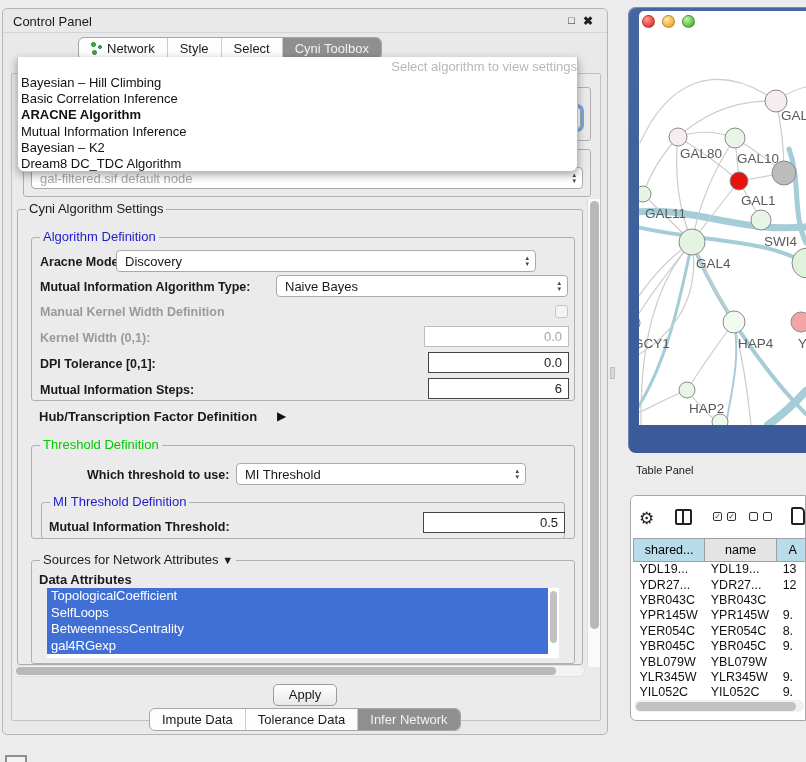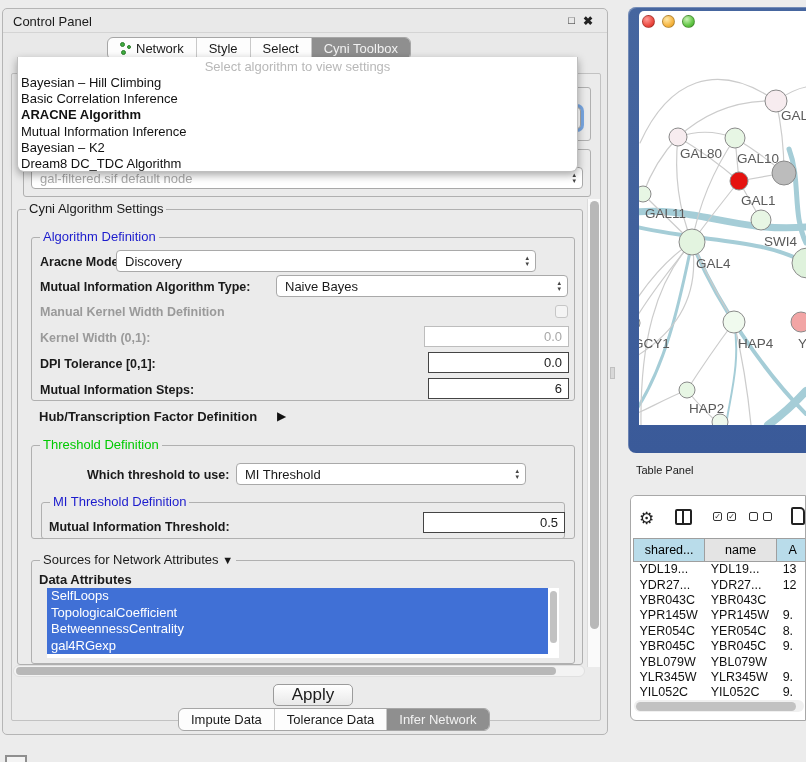--- a/index.html
+++ b/index.html
@@ -12,21 +12,21 @@
     background:#e9e9e9; border:1px solid #b5b5b5; border-radius:5px; }
   .cp-titlebar { position:absolute; left:0; top:0; width:100%; height:24px;
     border-bottom:1px solid #d4d4d4; }
   .cp-title { position:absolute; left:10px; top:5px; font-size:13px; color:#1a1a1a; }
   .win-btn { position:absolute; top:5px; font-size:12px; color:#222; cursor:default; }
   .float-btn { right:32px; font-size:11px; }
   .close-btn { right:14px; font-weight:bold; }
 
   
   .tabstrip { position:absolute; display:flex; background:#fdfdfd;
-    border:1px solid #a6a6a6; border-radius:6px; overflow:hidden; height:23px;margin-left:29px; }
+    border:1px solid #a6a6a6; border-radius:6px; overflow:hidden; height:23px; }
   .tabstrip .tab { display:flex; align-items:center; gap:4px; padding:0 12px;
     font-size:13px; color:#1a1a1a; border-right:1px solid #c9c9c9; white-space:nowrap; }
   .tabstrip .tab:last-child { border-right:none; }
   .tabstrip .tab.sel { background:#8f8f8f; color:#f2f2f2; border-right-color:#8f8f8f; }
   .net-icon { display:inline-block; width:12px; height:13px; position:relative; }
   .net-icon i { position:absolute; border-radius:50%; background:#3fae3f; border:1px solid #2c7d2c; }
   .net-icon .n1{ width:5px; height:5px; left:0; top:0; }
   .net-icon .n2{ width:4px; height:4px; left:7px; top:3px; }
   .net-icon .n3{ width:5px; height:5px; left:1px; top:8px; }
 
@@ -46,21 +46,21 @@
   .combo .stepper { position:absolute; right:6px; top:0; height:100%; display:flex;
     flex-direction:column; justify-content:center; line-height:5px; }
   .combo .stepper span { font-size:7px; color:#444; height:6px; }
   .combo.focusring { box-shadow:0 0 0 3px #79a7e2; }
   .combo .ghost { color:#a9a9a9; }
 
   
   .algo-popup { position:absolute; left:17px; top:57px; width:561px; height:115px;
     background:#fff; border:1px solid #bfbfbf; border-top:none; border-radius:0 0 7px 7px;
     box-shadow:0 3px 9px rgba(0,0,0,.35); z-index:40; }
-  .algo-popup .placeholder { text-align:center; font-size:13px; color:#b8b8b8; padding-top:2px; }
+  .algo-popup .placeholder { text-align:right; font-size:13px; color:#b8b8b8; padding-top:2px; }
   .algo-popup ul { list-style:none; padding:1px 0 0 3px; }
   .algo-popup li { font-size:13px; color:#111; line-height:16.2px; white-space:nowrap; }
   .algo-popup li.bold { font-weight:bold; }
 
   
   .vscroll { position:absolute; left:584px; top:190px; width:13px; height:468px;
     background:#fafafa; border-left:1px solid #dcdcdc; }
   .vscroll .thumb { position:absolute; left:2px; top:2px; width:9px; height:428px;
     background:#b8b8b8; border-radius:5px; }
   .hscroll { position:absolute; left:10px; top:656px; width:572px; height:12px;
@@ -77,23 +77,23 @@
     border-radius:3px; background:#f4f4f4; }
   .arrow-glyph { font-size:12px; color:#111; }
 
   .attr-list { position:absolute; left:44px; top:579px; width:512px; height:70px;
     background:#fff; overflow:hidden; }
   .attr-list .item { background:#4070d6; color:#fff; font-size:13px; line-height:16.6px;
     padding-left:4px; width:501px; }
   .attr-vscroll { position:absolute; left:546px; top:581px; width:9px; height:66px; }
   .attr-vscroll .thumb { width:7px; height:52px; background:#c2c2c2; border-radius:4px; margin:1px; }
 
-  .apply-btn { position:absolute; left:270px; top:675px; width:80px; height:22px;
+  .apply-btn { position:absolute; left:270px; top:675px; width:64px; height:22px;
     background:linear-gradient(#ffffff,#e8e8e8); border:1px solid #9b9b9b; border-radius:5px;
-    font-size:17px; color:#1a1a1a; text-align:center; line-height:20px; }
+    font-size:13px; color:#1a1a1a; text-align:center; line-height:20px; }
 
   .mini-corner-btn { position:absolute; left:5px; top:755px; width:22px; height:12px;
     background:#f4f4f4; border:2px solid #8f8f8f; }
 
   
   .net-window { position:absolute; left:628px; top:7px; width:178px; height:446px;
     background:linear-gradient(#46669f,#3a5a99); border-radius:8px 0 0 8px;
     box-shadow:inset 1px 1px 0 rgba(255,255,255,.25); }
   .net-canvas { position:absolute; left:11px; top:4px; right:0; bottom:28px;
     background:#fff; border-radius:5px 0 0 0; overflow:hidden; }
@@ -244,22 +244,22 @@
     <div class="field" style="left:420px; top:503px; width:142px;">0.5</div>
 
     <div class="group-box" style="left:28px; top:551px; width:544px; height:104px;">
       <span class="group-title" style="background:#ebebeb;">
         <span>Sources for Network Attributes</span>
         <span style="font-size:11px;">▼</span>
       </span>
     </div>
     <span class="lbl" style="left:36px; top:563px; font-size:13px;">Data Attributes</span>
     <div id="attr-list" class="attr-list">
+        <div class="item">TopologicalCoefficient</div>
         <div class="item">SelfLoops</div>
-        <div class="item">TopologicalCoefficient</div>
         <div class="item">BetweennessCentrality</div>
         <div class="item">gal4RGexp</div>
       </div>
     <div class="attr-vscroll">
         <div class="thumb"></div>
       </div>
 
     <div class="hscroll">
         <div class="thumb"></div>
       </div>

